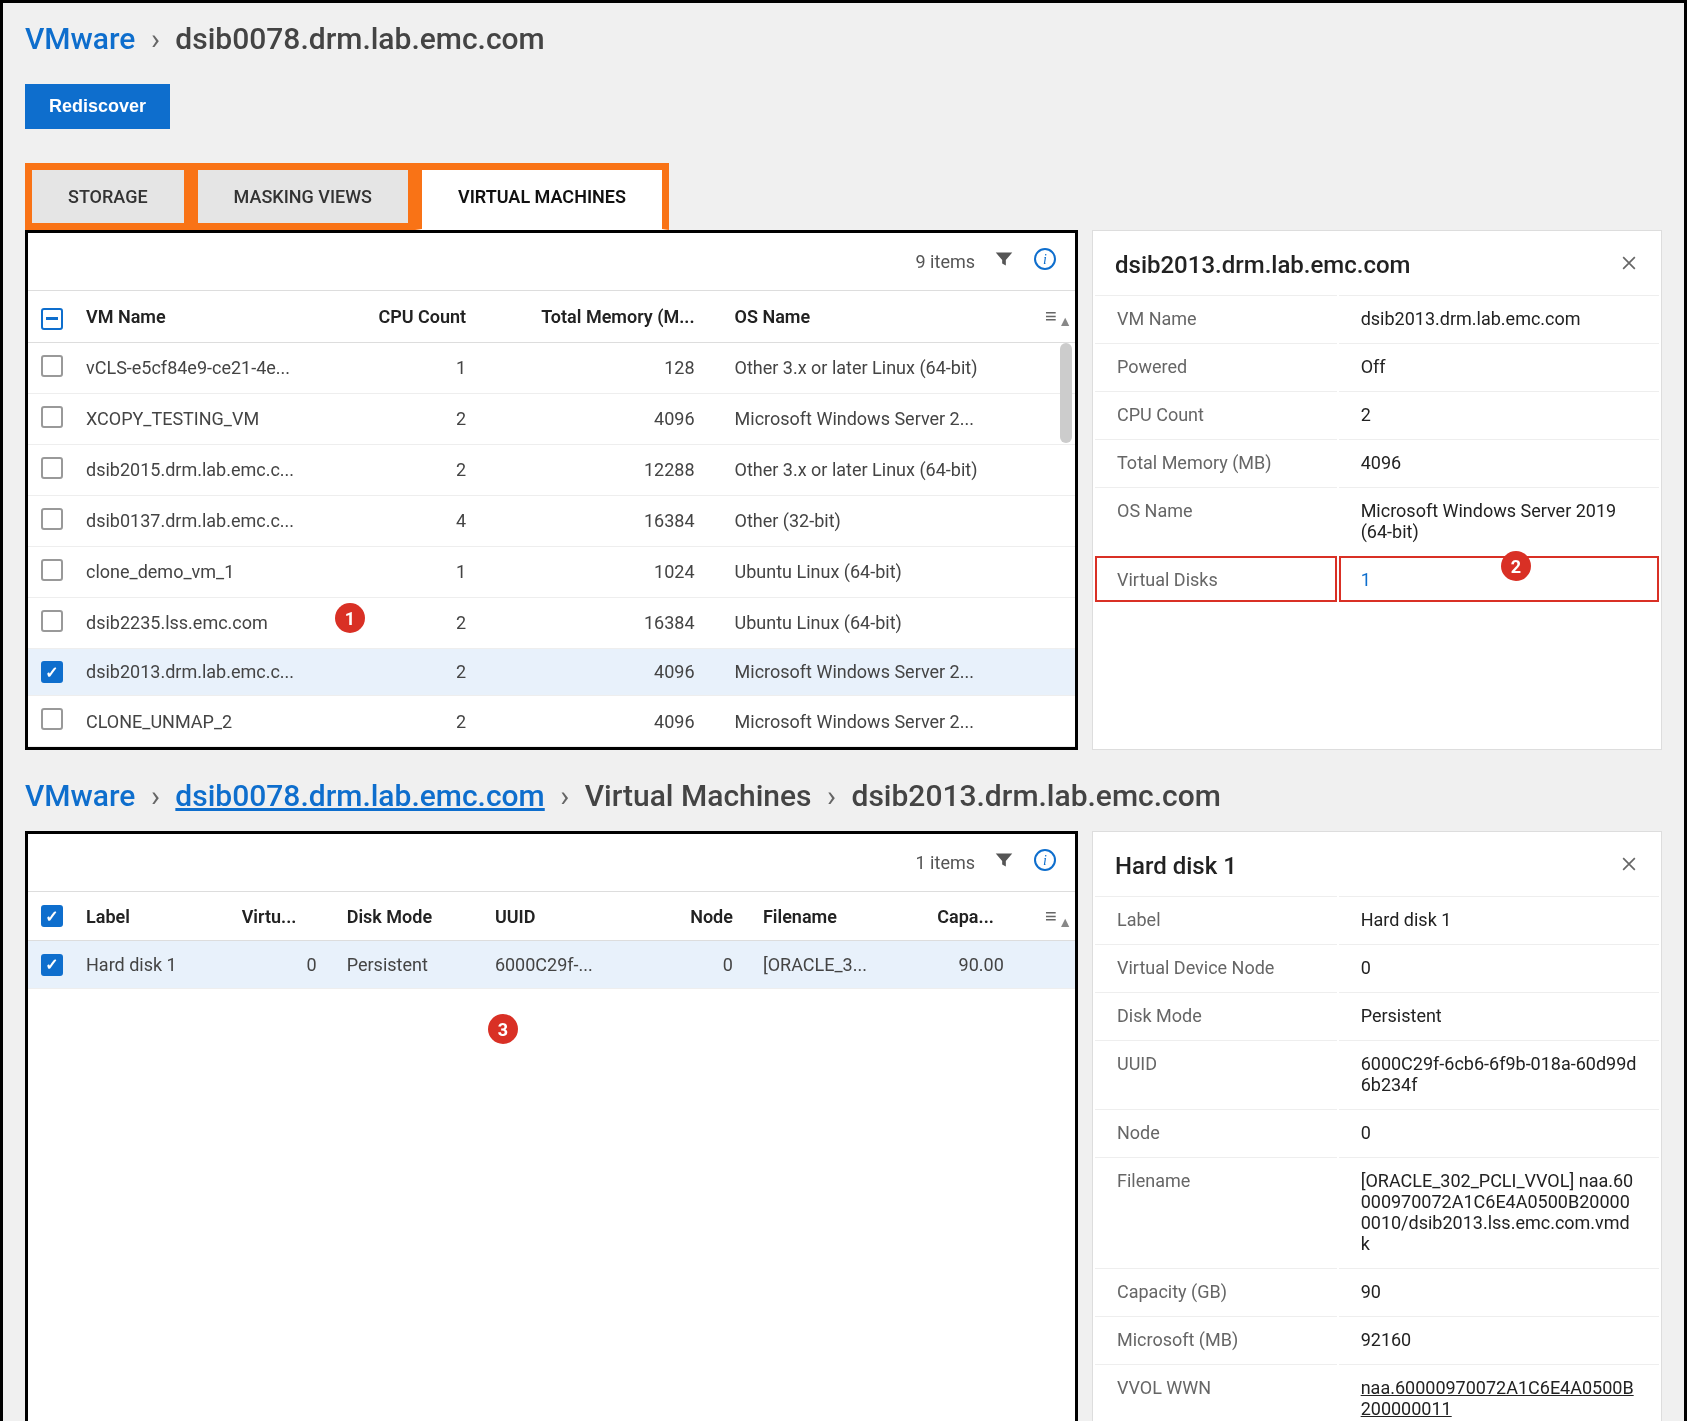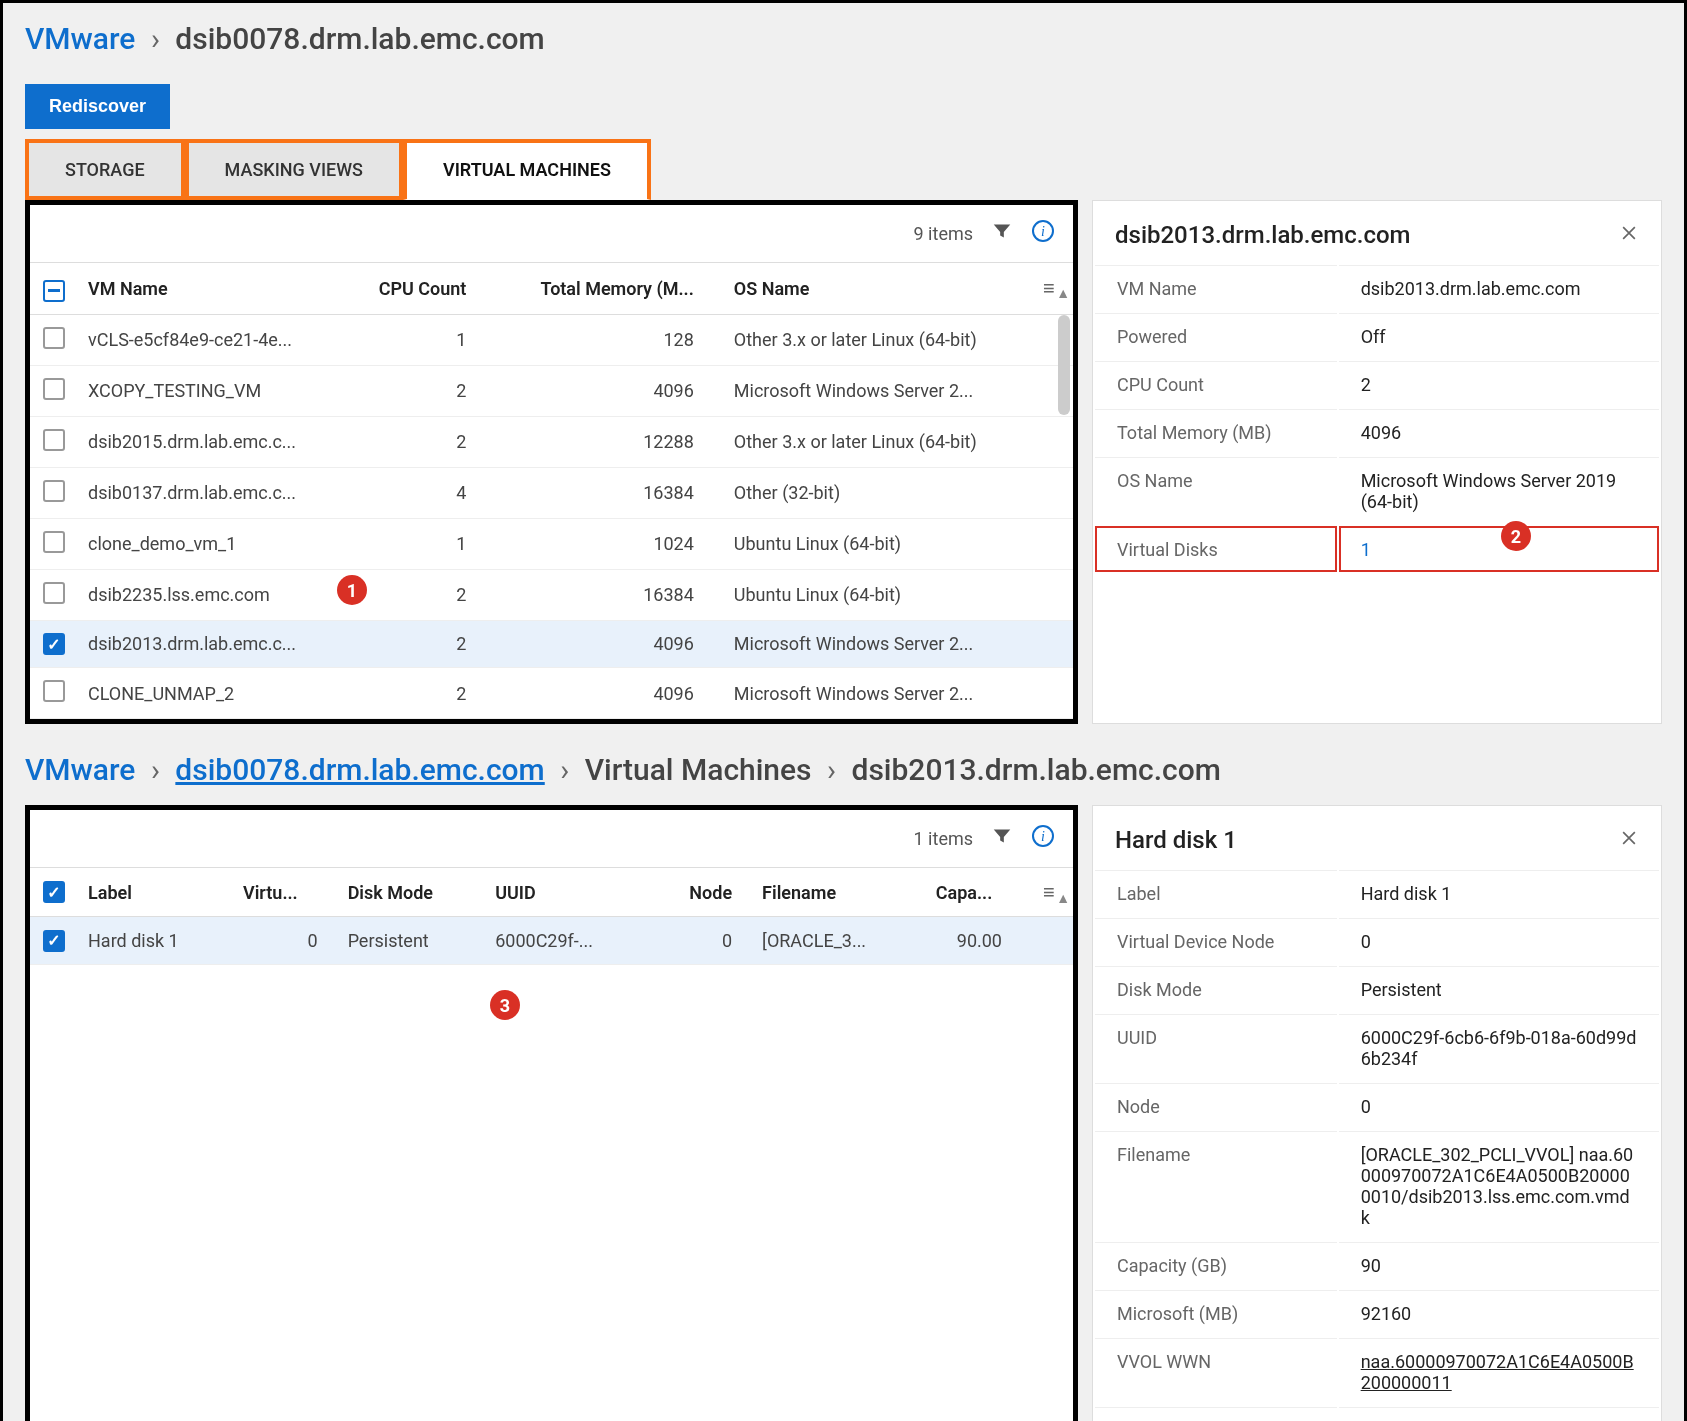--- a/index.html
+++ b/index.html
@@ -4,26 +4,26 @@
 <style>
   * { box-sizing: border-box; margin: 0; padding: 0; }
   body { font-family: -apple-system, BlinkMacSystemFont, "Segoe UI", Roboto, Arial, sans-serif; background: #fff; color: #333; font-size: 19px; }
   .outer-border { border: 3px solid #000; padding: 0; }
   .page { background: #f0f0f0; }
   .breadcrumb { padding: 18px 22px; font-size: 30px; background: #f0f0f0; }
   .breadcrumb a { color: #0e6ecd; text-decoration: none; font-weight: 500; }
   .breadcrumb a.underline { text-decoration: underline; }
   .breadcrumb .sep { color: #666; margin: 0 8px; }
   .breadcrumb .current { color: #444; font-weight: 500; }
-  .rediscover-btn { background: #0e6ecd; color: #fff; border: none; padding: 12px 24px; margin: 10px 22px 10px; font-size: 18px; font-weight: 600; cursor: pointer; }
+  .rediscover-btn { background: #0e6ecd; color: #fff; border: none; padding: 12px 24px; margin: 10px 22px 34px; font-size: 18px; font-weight: 600; cursor: pointer; }
   .tabs { display: flex; padding: 0 22px; gap: 0; }
-  .tab { padding: 16px 36px; background: #e5e5e5; color: #333; font-weight: 500; font-size: 18px; cursor: pointer; border: 4px solid #f97316; }
+  .tab { padding: 16px 36px; background: #e5e5e5; color: #333; font-weight: 500; font-size: 18px; cursor: pointer; border: 7px solid #f97316; }
   .tab.active { background: #fff; color: #111; font-weight: 600; border-bottom: 1px solid #fff; }
   .content-row { display: flex; gap: 14px; padding: 0 22px 18px; background: #f0f0f0; }
-  .table-panel { flex: 1; background: #fff; border: 5px solid #000000; position: relative; }
+  .table-panel { flex: 1; background: #fff; border: 3px solid #000000; position: relative; }
   .detail-panel { width: 570px; background: #fff; border: 1px solid #ddd; padding: 0; }
   .table-header-bar { display: flex; justify-content: flex-end; align-items: center; padding: 14px 18px; gap: 18px; }
   .items-count { color: #555; font-size: 18px; }
   .table { width: 100%; border-collapse: collapse; }
   .table thead th { text-align: left; padding: 12px 10px; border-top: 1px solid #ddd; border-bottom: 1px solid #ddd; font-weight: 600; color: #222; font-size: 18px; }
   .table tbody td { padding: 12px 10px; border-bottom: 1px solid #eee; font-size: 18px; color: #444; }
   .table th:first-child, .table td:first-child { width: 48px; text-align: center; }
   .checkbox { width: 22px; height: 22px; border: 2px solid #999; border-radius: 3px; display: inline-flex; align-items: center; justify-content: center; cursor: pointer; background: #fff; }
   .checkbox.checked { background: #0e6ecd; border-color: #0e6ecd; }
   .checkbox.indeterminate { background: #fff; border-color: #0e6ecd; }

